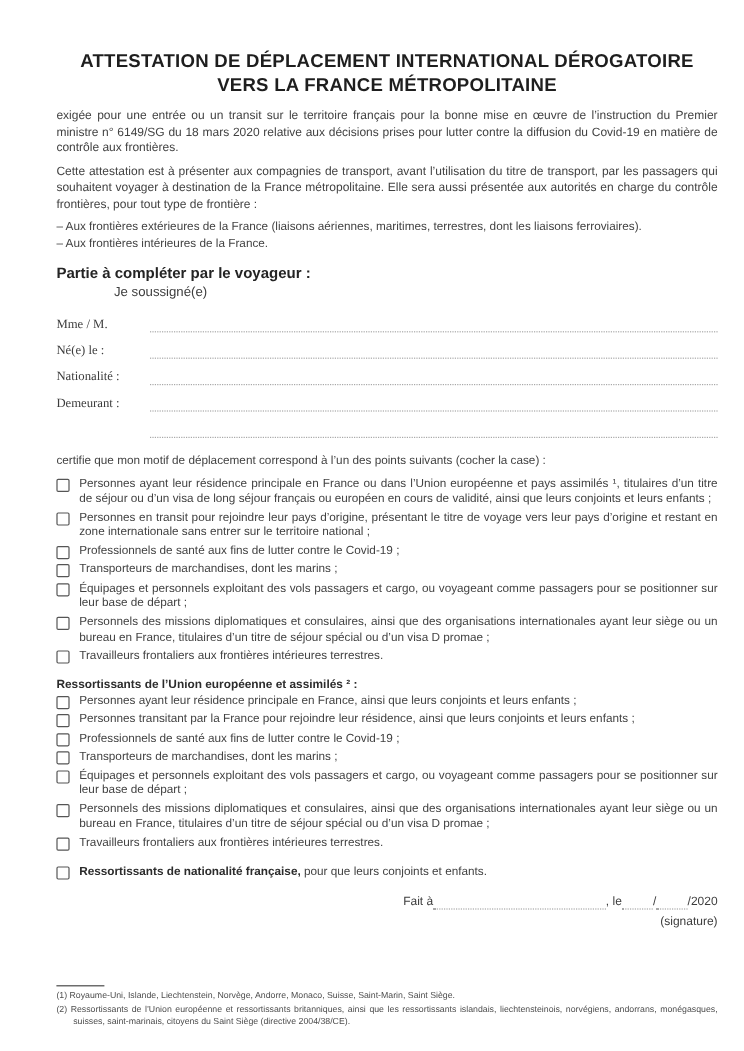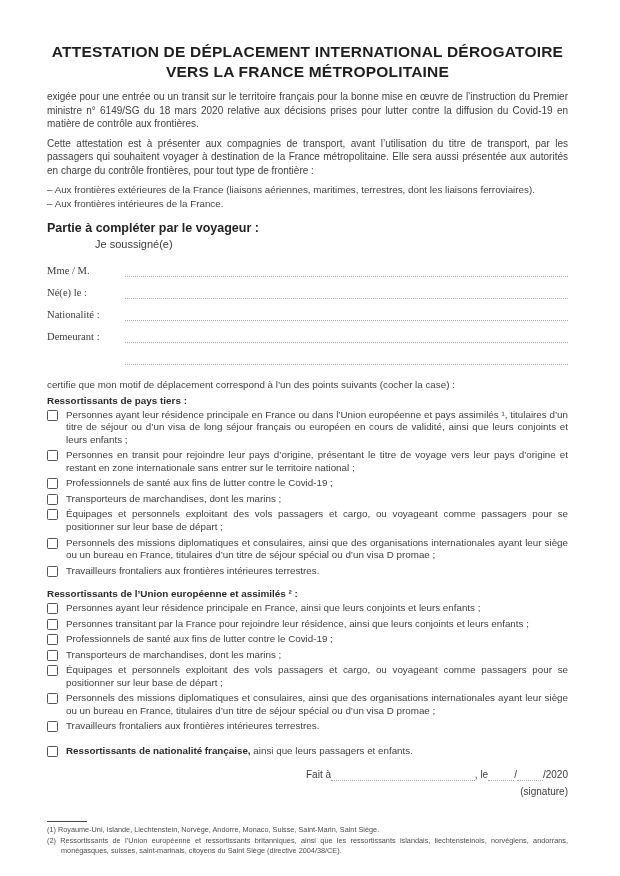--- a/index.html
+++ b/index.html
@@ -4,21 +4,21 @@
 <style>
   * { box-sizing: border-box; margin: 0; padding: 0; }
   html, body { width: 620px; background: #ffffff; }
   body {
     font-family: "Liberation Sans", "DejaVu Sans", sans-serif;
     color: #3f3f3f;
     overflow: hidden;
   }
   .page {
     width: 620px; height: 876px;
-    padding: 42px 52px 20px 47px;
+    padding: 42px 22px 20px 47px;
     display: flex; flex-direction: column;
     background: #fff;
   }
   .doc-title {
     font-size: 15.5px; font-weight: bold; color: #1e1e1e;
     text-align: center; line-height: 1.3; letter-spacing: 0.2px;
     margin-bottom: 8px;
   }
   .para {
     font-size: 10px; line-height: 1.35; text-align: justify;
@@ -106,21 +106,20 @@
 
   <div class="field-row">
     <span class="field-label"></span>
     <span class="dotline"></span>
   </div>
 </div>
 
   <div class="certify-line">certifie que mon motif de déplacement correspond à l’un des points suivants (cocher la case) :</div>
 
   <div>
-    <div class="sec-heading">Ressortissants de pays tiers :</div>
     <div>
   <div class="cb-item">
     <span class="cb-box"></span>
     <span>Personnes ayant leur résidence principale en France ou dans l’Union européenne et pays assimilés ¹, titulaires d’un titre de séjour ou d’un visa de long séjour français ou européen en cours de validité, ainsi que leurs conjoints et leurs enfants ;</span>
   </div>
 
   <div class="cb-item">
     <span class="cb-box"></span>
     <span>Personnes en transit pour rejoindre leur pays d’origine, présentant le titre de voyage vers leur pays d’origine et restant en zone internationale sans entrer sur le territoire national ;</span>
   </div>
@@ -187,21 +186,21 @@
 
   <div class="cb-item">
     <span class="cb-box"></span>
     <span>Travailleurs frontaliers aux frontières intérieures terrestres.</span>
   </div>
 </div>
   </div>
 
   <div class="cb-item french-row">
     <span class="cb-box"></span>
-    <span><span class="b">Ressortissants de nationalité française,</span> <span>ainsi que leurs passagers et enfants.</span></span>
+    <span><span class="b">Ressortissants de nationalité française,</span> <span>pour que leurs conjoints et enfants.</span></span>
   </div>
 
   <div class="sign-block">
     <div class="fait-row">
       <span>Fait à</span>
       <span class="dotline dot-place"></span>
       <span>, le</span>
       <span class="dotline dot-day"></span>
       <span>/</span>
       <span class="dotline dot-month"></span>

